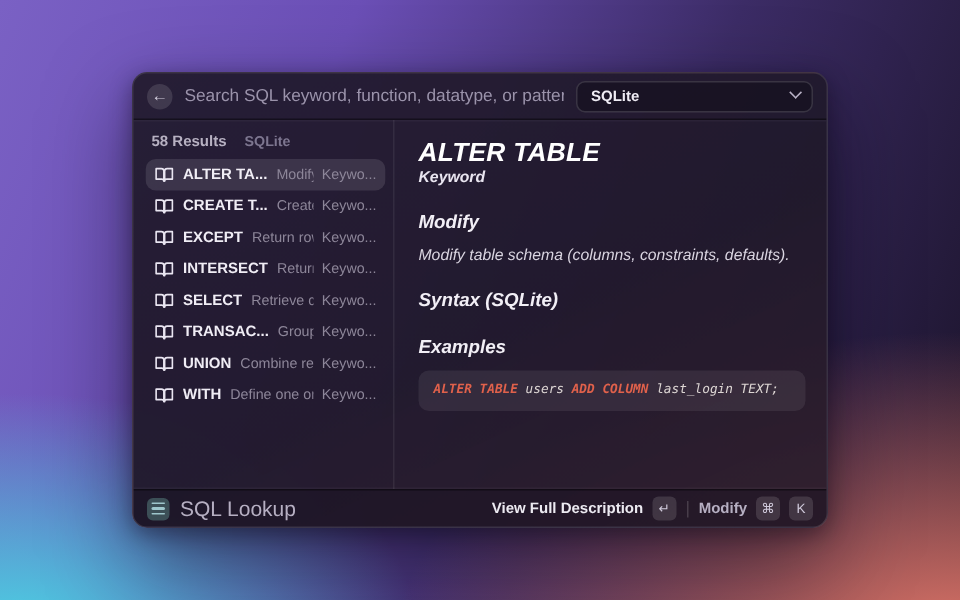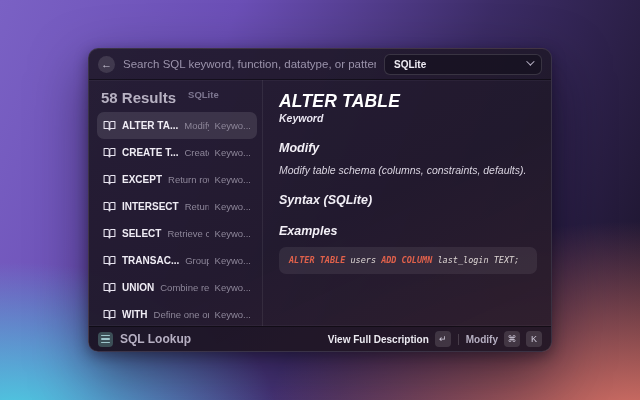--- a/index.html
+++ b/index.html
@@ -53,25 +53,25 @@
     transform: rotate(45deg) translateY(-2px); margin-top: -2px;
   }
 
   
   .content { flex: 1; display: flex; min-height: 0; }
   .list-pane {
     width: 174px; flex: 0 0 174px; border-right: 1px solid rgba(255,255,255,0.07);
     padding: 6px 5px 0 8px; overflow: hidden; display: flex; flex-direction: column;
   }
   .list-header { display: flex; gap: 12px; padding: 3px 4px 6px 4px; }
-  .list-header .count { color: #b7b1c2; font-size: 15px; font-weight: 700; text-align: center; }
+  .list-header .count { color: #b7b1c2; font-size: 10px; font-weight: 700; text-align: center; }
   .list-header .scope { color: #7d7690; font-size: 9.5px; font-weight: 600; }
   .list { flex: 1; overflow: hidden; }
   .row {
-    display: flex; align-items: center; height: 27px; border-radius: 7px;
+    display: flex; align-items: center; height: 21px; border-radius: 7px;
     padding: 0 6px 0 6px; gap: 6px; cursor: pointer;
   }
   .row.selected { background: rgba(255,255,255,0.11); }
   .row .book { width: 13px; height: 13px; color: #e9e5f1; flex: 0 0 auto; }
   .row .title { color: #f0edf5; font-size: 10px; font-weight: 700; white-space: nowrap; }
   .row .subtitle { color: #8d8699; font-size: 9.5px; white-space: nowrap; overflow: hidden; flex: 1; }
   .row .badge { color: #8d8699; font-size: 9.5px; white-space: nowrap; margin-left: auto; }
 
   .detail-pane {
     flex: 1; padding: 11px 14px 0 16px; overflow: hidden; font-style: italic;
@@ -94,21 +94,21 @@
     border-top: 1px solid rgba(0,0,0,0.45);
     box-shadow: 0 -1px 0 rgba(255,255,255,0.04);
     padding: 0 9px; background: rgba(20,15,28,0.35);
   }
   .app-chip { display: flex; align-items: center; gap: 7px; }
   .app-icon {
     width: 15px; height: 15px; border-radius: 4px; background: #3c4f57;
     display: flex; flex-direction: column; justify-content: center; gap: 2px; padding: 0 3px;
   }
   .app-icon i { display: block; height: 1.5px; background: #9ec6cc; border-radius: 1px; }
-  .app-label { color: #b6afc2; font-size: 12px; font-weight: 700; }
+  .app-label { color: #b6afc2; font-size: 14px; font-weight: 400; }
   .footer-right { margin-left: auto; display: flex; align-items: center; gap: 7px; }
   .footer-action { display: flex; align-items: center; gap: 6px; cursor: pointer; background: none; border: none; padding: 0; justify-content: flex-end; }
   .action-label { color: #eceaf1; font-size: 10px; font-weight: 700; }
   .action-label.dim { color: #b6afc2; font-weight: 600; }
   .key {
     min-width: 16px; height: 16px; border-radius: 4px; background: rgba(255,255,255,0.13);
     color: #cfc9da; font-size: 9px; display: flex; align-items: center; justify-content: center;
     padding: 0 3px;
   }
   .vsep { width: 1px; height: 11px; background: rgba(255,255,255,0.16); }

